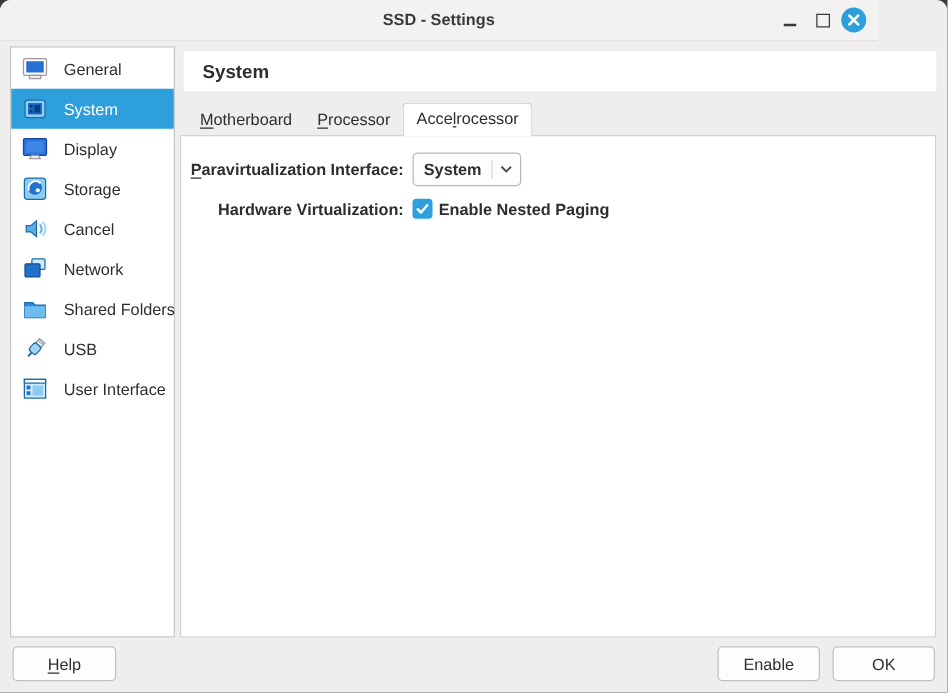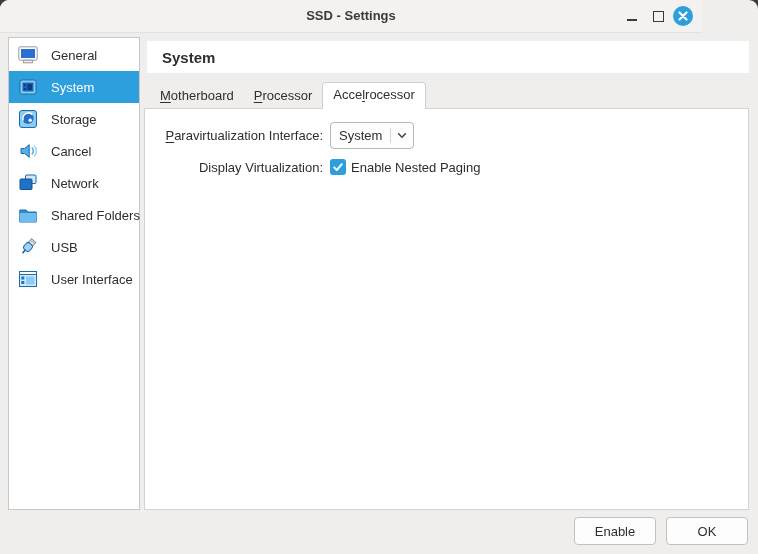--- a/index.html
+++ b/index.html
@@ -70,21 +70,21 @@
     border:1px solid #d2d0ce;border-bottom:none;
     border-radius:4px 4px 0 0;
     margin-bottom:-1px;padding-bottom:6px;
   }
   
   .tab-content{
     position:absolute;left:144px;top:108px;width:605px;height:402px;
     background:#ffffff;border:1px solid #d5d3d1;box-sizing:border-box;
     z-index:1;
   }
-  .form{padding-top:13px;}
+  .form{padding-top:13px;font-weight:bold;}
   .form-row{display:flex;align-items:center;margin-bottom:10px;}
   .form-label{width:178px;flex:none;text-align:right;white-space:nowrap;}
   .control{margin-left:7px;display:flex;align-items:center;}
   .combo{
     height:25px;background:#fdfdfd;border:1px solid #b9b7b4;border-radius:4px;
     display:flex;align-items:center;cursor:default;
   }
   .combo .val{padding:0 8px;}
   .combo .sep{width:1px;height:15px;background:#d8d6d4;}
   .combo .arrow{width:22px;display:flex;align-items:center;justify-content:center;}
@@ -146,20 +146,30 @@
           <rect x="3" y="4" width="16" height="14" rx="2" fill="#8ecdf2" stroke="#1b6ca8"></rect>
           <rect x="5.5" y="6.5" width="11" height="9" fill="#1565c0"></rect>
           <rect x="6.8" y="8" width="2" height="2" fill="#0a3d7a"></rect>
           <rect x="6.8" y="12" width="2" height="2" fill="#0a3d7a"></rect>
           <rect x="10.5" y="8" width="4.5" height="6" fill="#0a3d7a"></rect>
         </svg>
       </span>
       <span class="lbl">System</span>
     </div>
 
+    <div class="side-item">
+      <span class="icon">
+        <svg width="22" height="22" viewBox="0 0 22 22">
+          <rect x="1.8" y="2.8" width="18.4" height="13.4" rx="1" fill="#2b74dd" stroke="#17479e"></rect>
+          <rect x="4" y="5" width="14" height="9" fill="#3c86ea"></rect>
+          <path d="M8.2 16.2l-1.4 2.6h8.4l-1.4-2.6z" fill="#ededed" stroke="#9a9a9a"></path>
+        </svg>
+      </span>
+      <span class="lbl">Display</span>
+    </div>
 
     <div class="side-item">
       <span class="icon">
         <svg width="22" height="22" viewBox="0 0 22 22">
           <rect x="2.5" y="2.5" width="17" height="17" rx="2.5" fill="#8ccbf2" stroke="#1b6ca8"></rect>
           <circle cx="11" cy="10.2" r="5.6" fill="#1f71c9"></circle>
           <path d="M6.2 12.4a5.6 5.6 0 019.2-5.8" fill="none" stroke="#ffffff" stroke-width="1.5"></path>
           <circle cx="13.2" cy="12.2" r="1.7" fill="#ffffff"></circle>
         </svg>
       </span>
@@ -248,29 +258,32 @@
             <span class="sep"></span>
             <span class="arrow">
               <svg width="10" height="7" viewBox="0 0 10 7">
                   <path d="M1.2 1.4L5 5.2 8.8 1.4" fill="none" stroke="#4a4a4a" stroke-width="1.5"></path>
                 </svg>
             </span>
           </span>
         </span>
       </div>
       <div class="form-row">
-        <span class="form-label">Display Virtualization:</span>
+        <span class="form-label">Hardware Virtualization:</span>
         <span class="control">
           <span class="checkbox" style="background:#2d9fdc;">
             <svg width="12" height="12" viewBox="0 0 12 12">
                 <path d="M2.2 6.4l2.6 2.6 5-5.8" fill="none" stroke="#ffffff" stroke-width="2" stroke-linecap="round" stroke-linejoin="round"></path>
               </svg>
           </span>
           <span class="check-label"><span>Enable Nested Pa</span><span class="u">g</span><span>ing</span></span>
         </span>
       </div>
     </div>
   </div>
 
+  <div class="btn btn-help">
+      <span><span></span><span class="u">H</span><span>elp</span></span>
+    </div>
   <div class="btn btn-cancel">Enable</div>
   <div class="btn btn-ok">OK</div>
 
 </div>
 
 </body></html>

